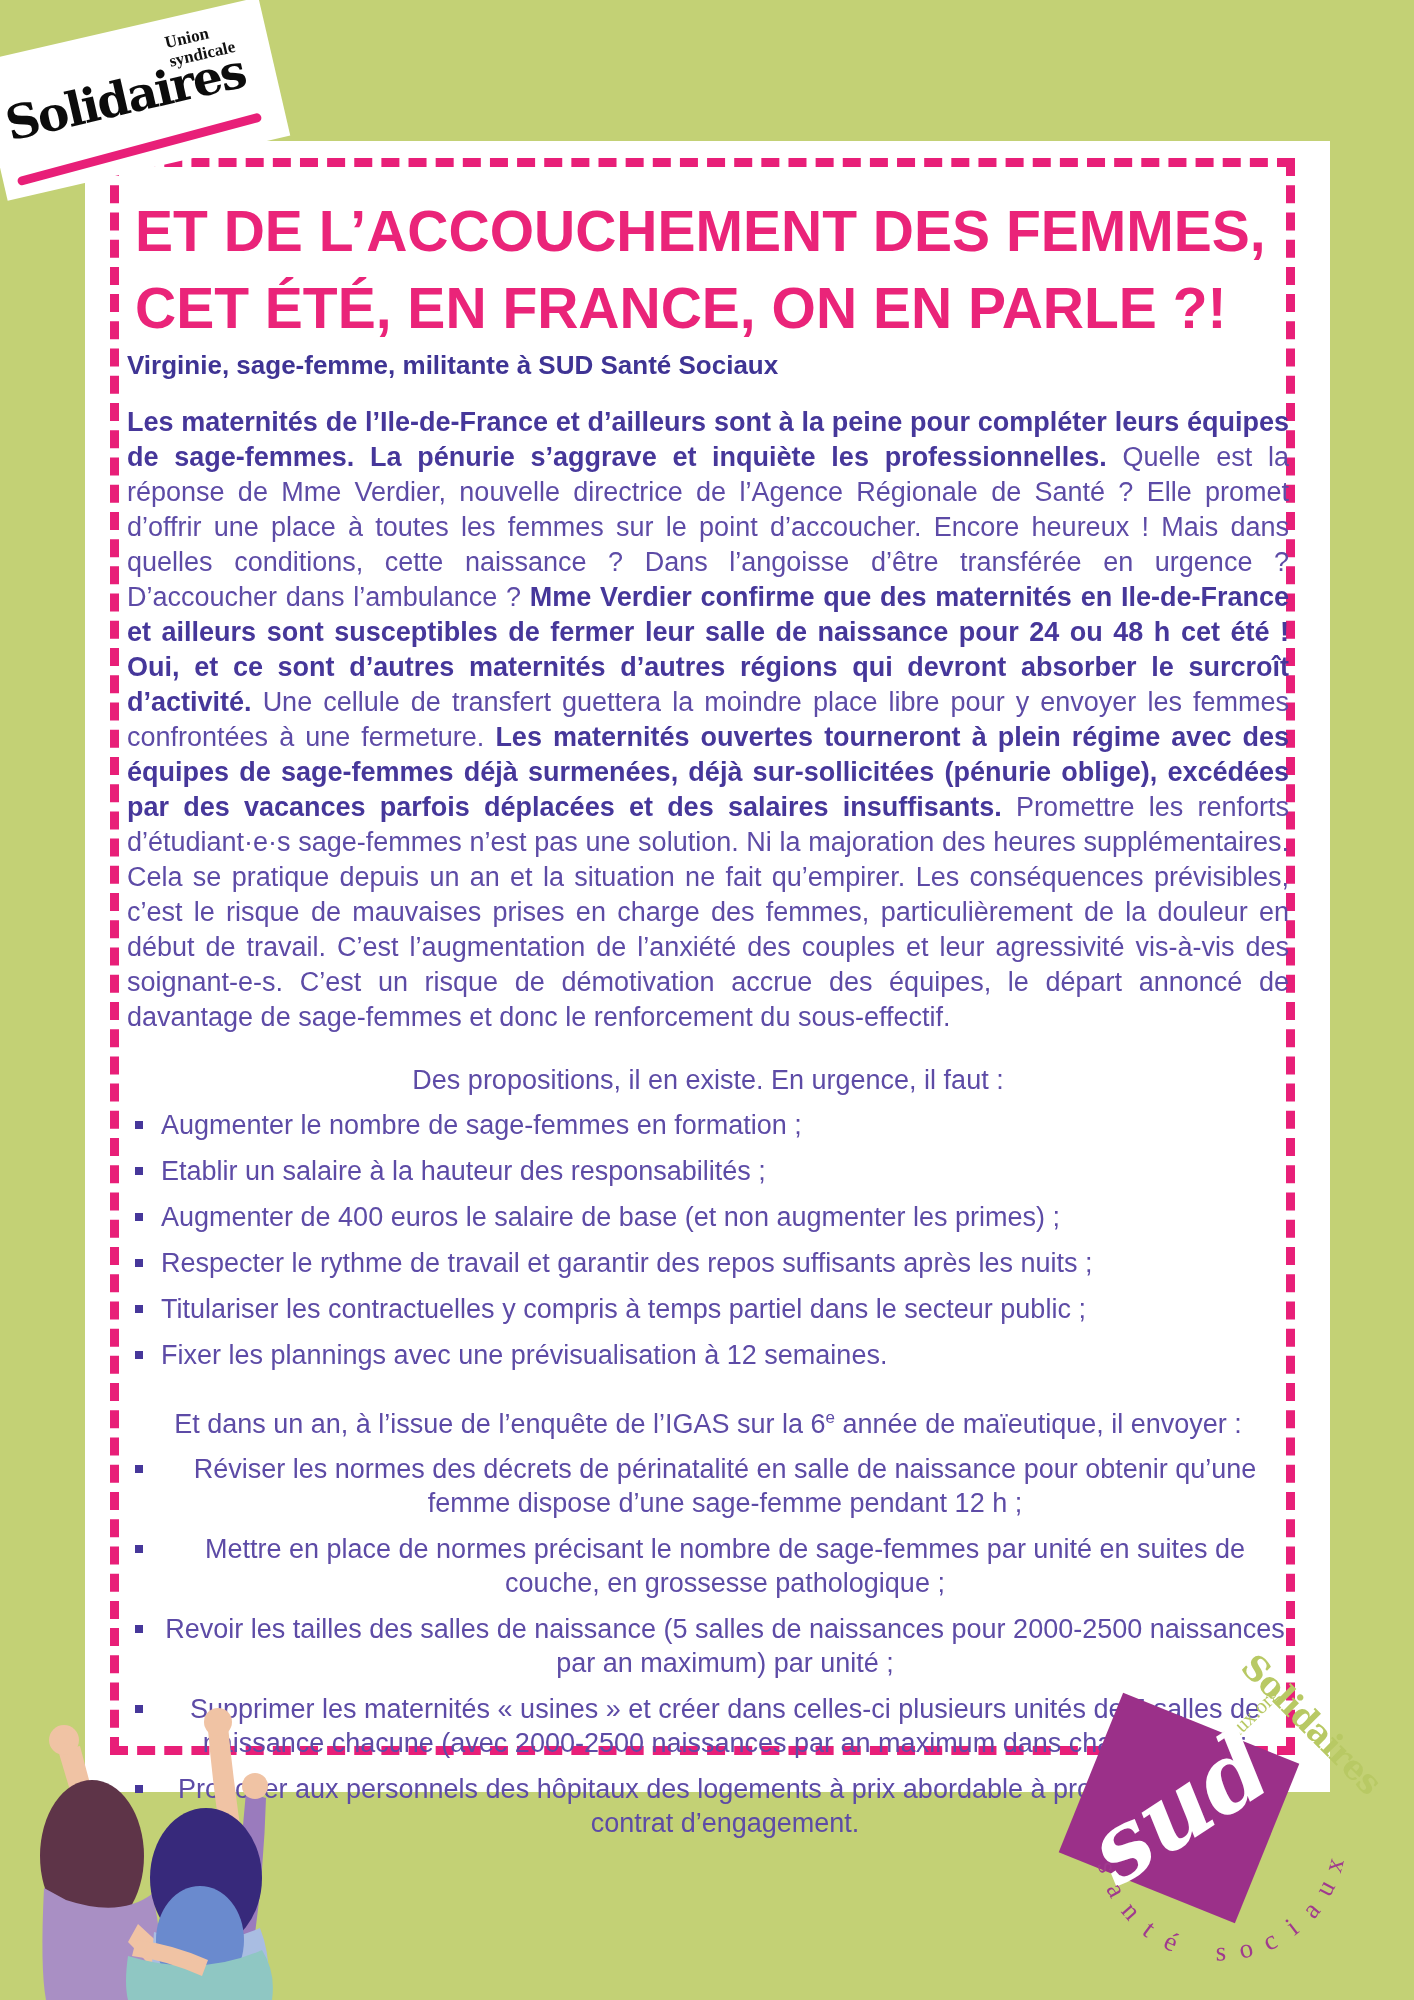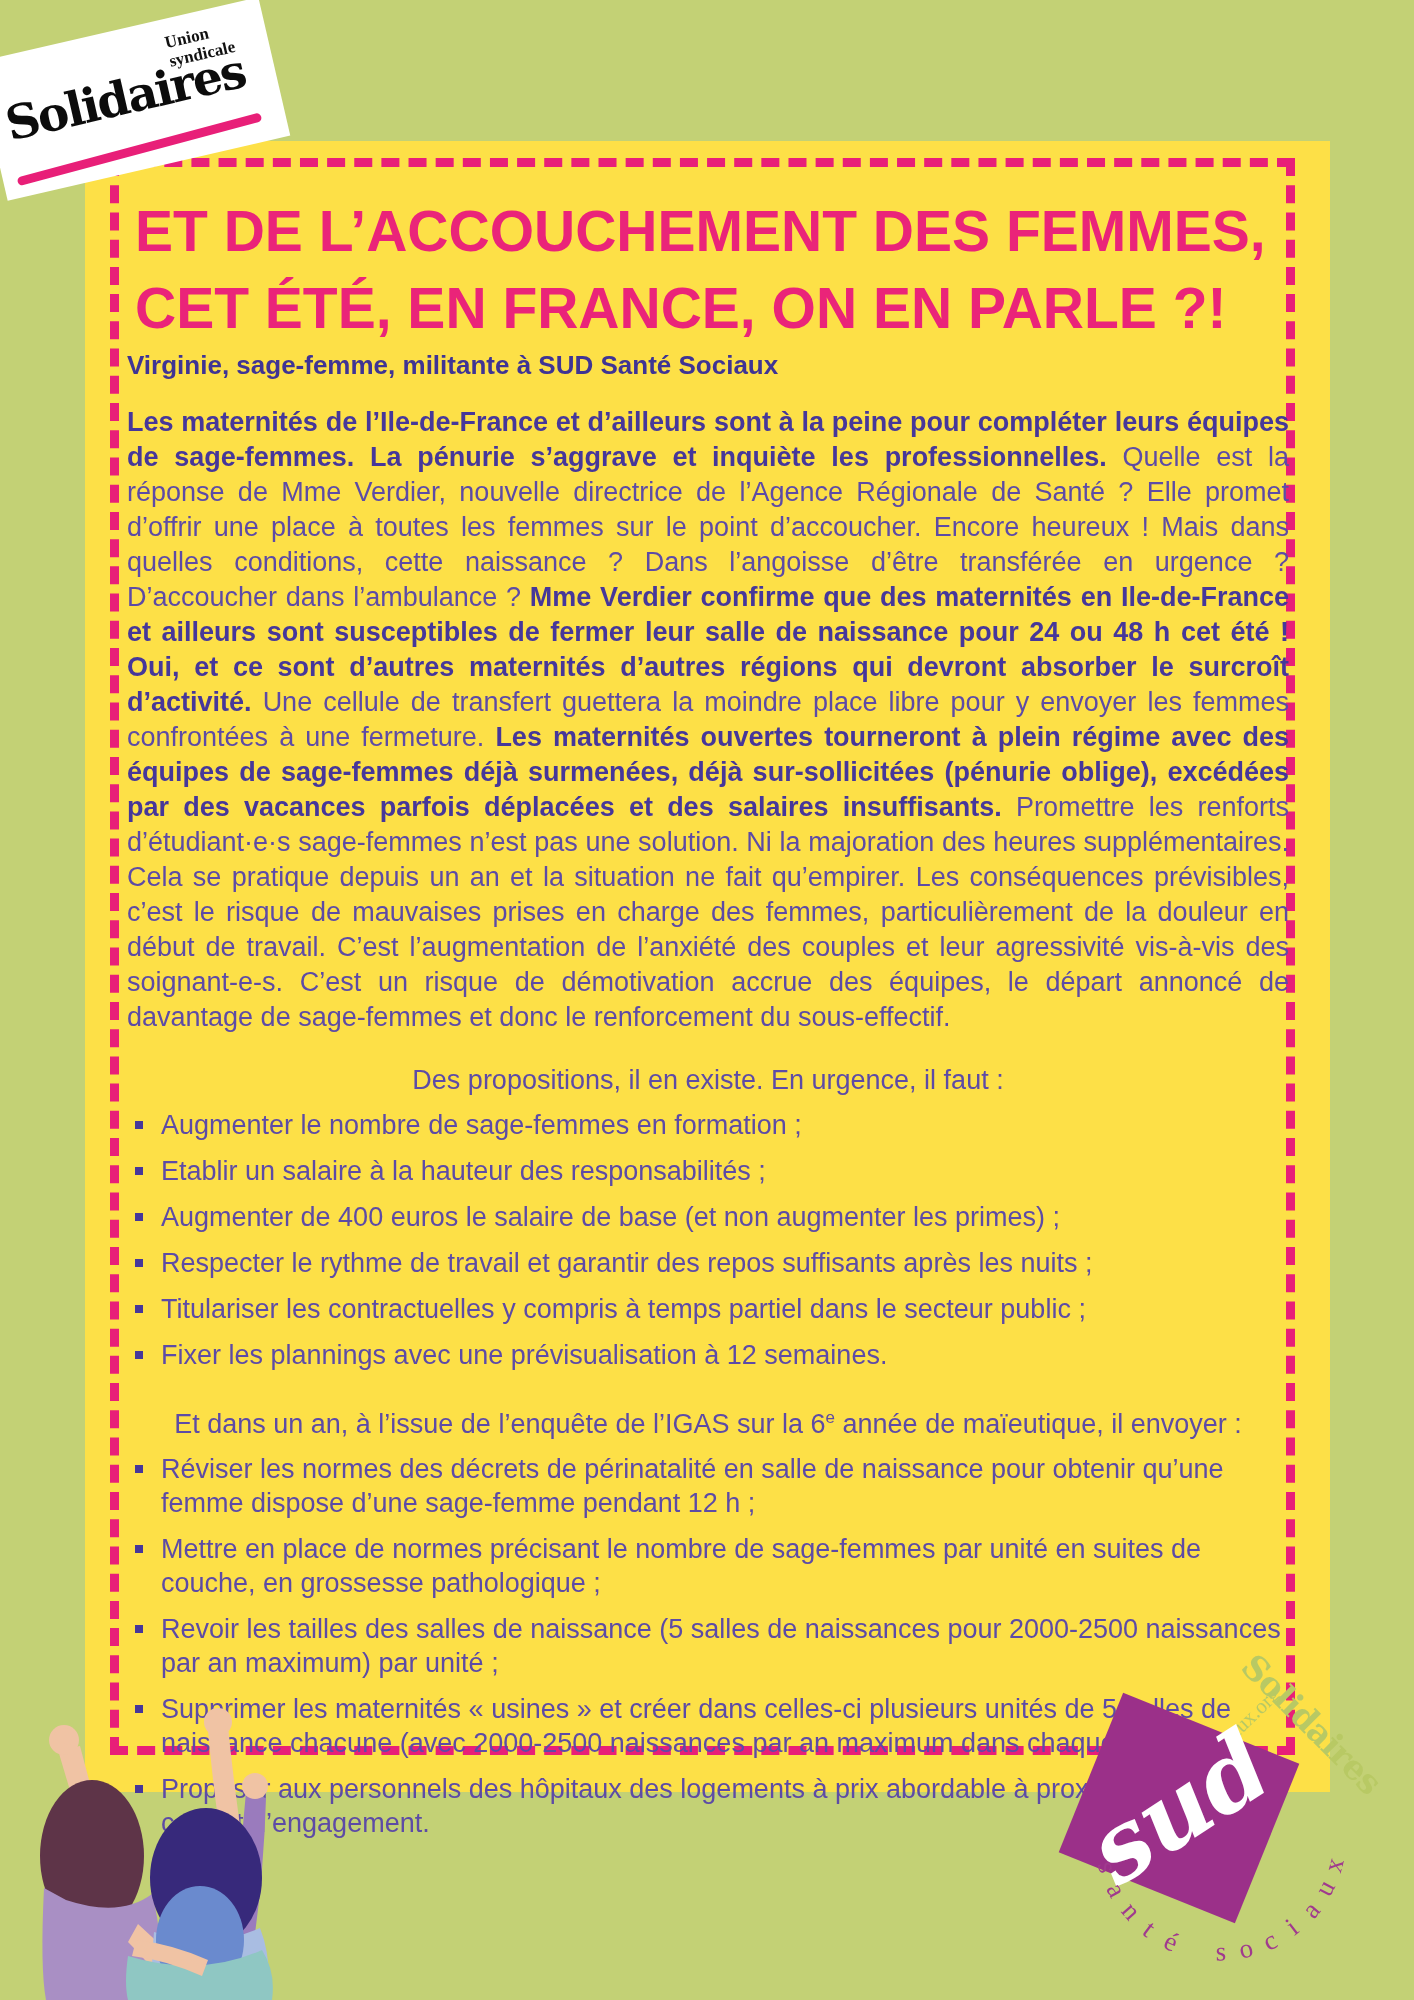--- a/index.html
+++ b/index.html
@@ -23,21 +23,21 @@
     font-family:"DejaVu Serif", serif;font-weight:bold;
     font-size:47px;letter-spacing:-2px;color:#0c0c0c;
   }
   .pink-underline{
     position:absolute;left:14px;bottom:16px;width:252px;height:9px;
     background:#e81f78;border-radius:5px;transform:rotate(-2deg);
   }
   
   .content-box{
     position:absolute;left:85px;top:141px;width:1245px;height:1651px;
-    background:#fde047;z-index:1;
+    background:#ffffff;z-index:1;
   }
   .dashed-border{
     position:absolute;left:25px;top:17px;width:1185px;height:1597px;
     border:9px dashed #e81f78;box-sizing:border-box;pointer-events:none;
   }
   .content{
     position:absolute;left:0;top:0;width:100%;height:100%;
     padding:30px 41px 0 42px;box-sizing:border-box;
   }
   .headline{
@@ -55,21 +55,21 @@
   }
   .paragraph .seg.bold{font-weight:bold;color:#46379a;}
   .list-intro{
     margin-top:28px;font-size:27px;line-height:35px;color:#5d4ba6;text-align:center;
   }
   .list-intro sup{font-size:17px;}
   ul.flyer-list{
     list-style:none;margin:10px 0 0 0;padding:0 0 0 6px;
     font-size:27px;line-height:34px;color:#5d4ba6;
   }
-  ul.flyer-list li{display:flex;margin-bottom:12px;}
+  ul.flyer-list li{display:flex;margin-bottom:12px;text-align:center;}
   ul.flyer-list .bullet{
     flex:0 0 auto;width:8px;height:8px;background:#46379a;
     margin:13px 18px 0 2px;
   }
   
   .solid-fragment{
     position:absolute;left:1262px;top:1646px;z-index:2;
     transform:rotate(45deg);transform-origin:left top;
     font-family:"DejaVu Serif", serif;font-weight:bold;
     font-size:34px;letter-spacing:-1px;color:#b8c964;white-space:nowrap;

